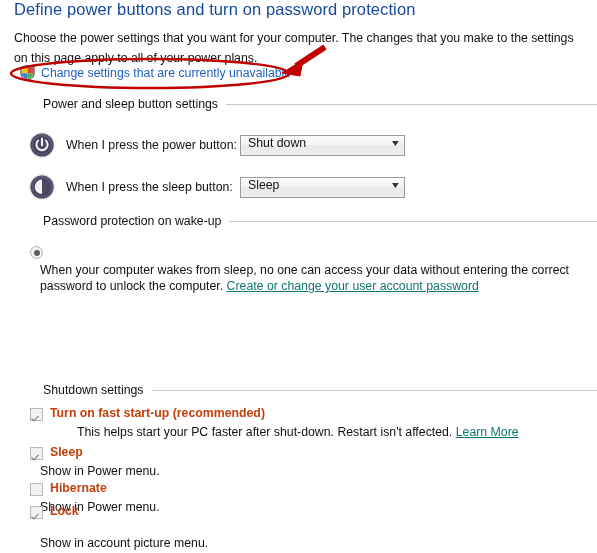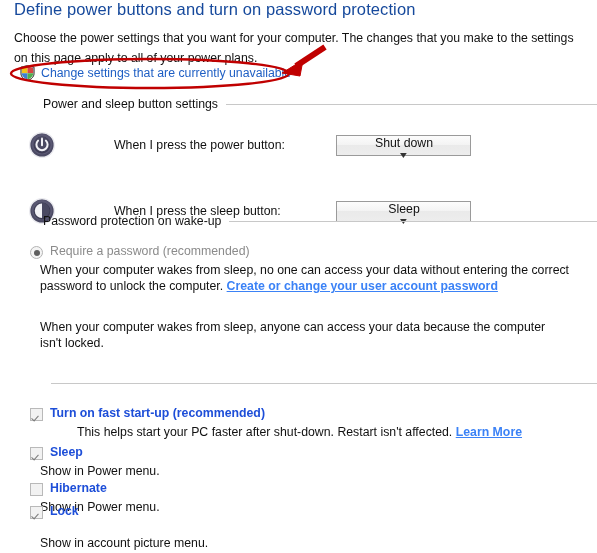--- a/index.html
+++ b/index.html
@@ -98,49 +98,47 @@
     background: #c8c8c8;
     margin-left: 8px;
   }
 
   
   .pwr-row {
     position: absolute;
     left: 28px;
     display: flex;
     align-items: center;
-    gap: 48px;
   }
   .pwr-icon {
     width: 28px;
     height: 28px;
     flex: 0 0 auto;
   }
   .pwr-icon svg { display: block; }
   .pwr-label {
     margin-left: 10px;
     font-size: 12.3px;
     color: #111111;
     white-space: nowrap;
     width: 174px;
   }
   .combo {
-    width: 135px;
+    width: 165px;
     height: 21px;
     box-sizing: border-box;
     border: 1px solid #9a9a9a;
     background: linear-gradient(to bottom, #fcfcfc 0%, #f3f3f3 48%, #eaeaea 50%, #ededed 100%);
     display: flex;
     align-items: center;
     justify-content: space-between;
     padding: 0 6px 5px 7px;
     font-size: 12.3px;
     color: #111111;
     cursor: default;
-    flex-direction: column;
   }
   .combo .arrow {
     font-size: 10px;
     color: #333333;
     line-height: 1;
     transform: scaleX(1.35);
   }
 
   
   .opt-row {
@@ -179,24 +177,23 @@
 
   .desc {
     position: absolute;
     left: 40px;
     font-size: 12.3px;
     line-height: 16px;
     color: #111111;
     width: 545px;
   }
   .inline-link {
-    color: #3b82f6;
+    color: #0f766e;
     text-decoration: underline;
     cursor: pointer;
-    font-weight: bold;
   }
 
   
   .chk-row {
     position: absolute;
     left: 30px;
     display: flex;
     align-items: flex-start;
   }
   .checkbox {
@@ -217,21 +214,21 @@
     width: 3px;
     height: 6px;
     border: solid #7a7a7a;
     border-width: 0 1.7px 1.7px 0;
     transform: rotate(42deg);
   }
   .chk-label {
     margin-left: 7px;
     font-size: 12.3px;
     font-weight: bold;
-    color: #1d4ed8;
+    color: #c2410c;
     white-space: nowrap;
   }
 </style>
 </head>
 <body>
 
 <div class="page">
 
   <div class="page-title">Define power buttons and turn on password protection</div>
 
@@ -276,21 +273,21 @@
         <path d="M10.1 9.6 A5.6 5.6 0 1 0 17.9 9.6" fill="none" stroke="#f2f2f6" stroke-width="2" stroke-linecap="round"></path>
       </svg>
     </span>
     <span class="pwr-label">When I press the power button:</span>
     <span class="combo">
       <span>Shut down</span>
       <span class="arrow">▾</span>
     </span>
   </div>
 
-  <div class="pwr-row" style="top:173px;margin-top:24px;">
+  <div class="pwr-row" style="top:173px;">
     <span class="pwr-icon">
       <svg width="28" height="28" viewBox="0 0 28 28">
         <circle cx="14" cy="14" r="13" fill="#e9e9ee"></circle>
         <circle cx="14" cy="14" r="11.6" fill="#4b4a63"></circle>
         <circle cx="14" cy="13.2" r="10.4" fill="#5a5873"></circle>
         <circle cx="14" cy="14" r="8.4" fill="#3c3b52"></circle>
         <circle cx="14" cy="13.4" r="7.6" fill="#4a4962"></circle>
         <path d="M14 6.6 A7.2 7.2 0 0 0 14 21 Z" fill="#f2f2f6"></path>
       </svg>
     </span>
@@ -301,29 +298,28 @@
     </span>
   </div>
 
   <div class="section-head" style="top:214px;">
     <span>Password protection on wake-up</span>
     <span class="rule"></span>
   </div>
 
   <div class="opt-row" style="top:244px;">
     <span class="radio checked"></span>
-    <span class="opt-label">Require a password (recommended)</span>
   </div>
   <div class="desc" style="top:262px;">
     <span>When your computer wakes from sleep, no one can access your data without entering the correct password to unlock the computer. </span><span class="inline-link">Create or change your user account password</span>
   </div>
 
-  <div class="desc" style="top:319px;width:530px;">When your computer wakes from sleep, anyone can access your data because the computer isn't locked.</div>
 
   <div class="section-head" style="top:383px;">
+    <span>Shutdown settings</span>
     <span class="rule"></span>
   </div>
 
   <div class="chk-row" style="top:406px;">
     <span class="checkbox checked"></span>
     <span class="chk-label">Turn on fast start-up (recommended)</span>
   </div>
   <div class="desc" style="top:424px;margin-left:37px;">
     <span>This helps start your PC faster after shut-down. Restart isn't affected. </span><span class="inline-link">Learn More</span>
   </div>

